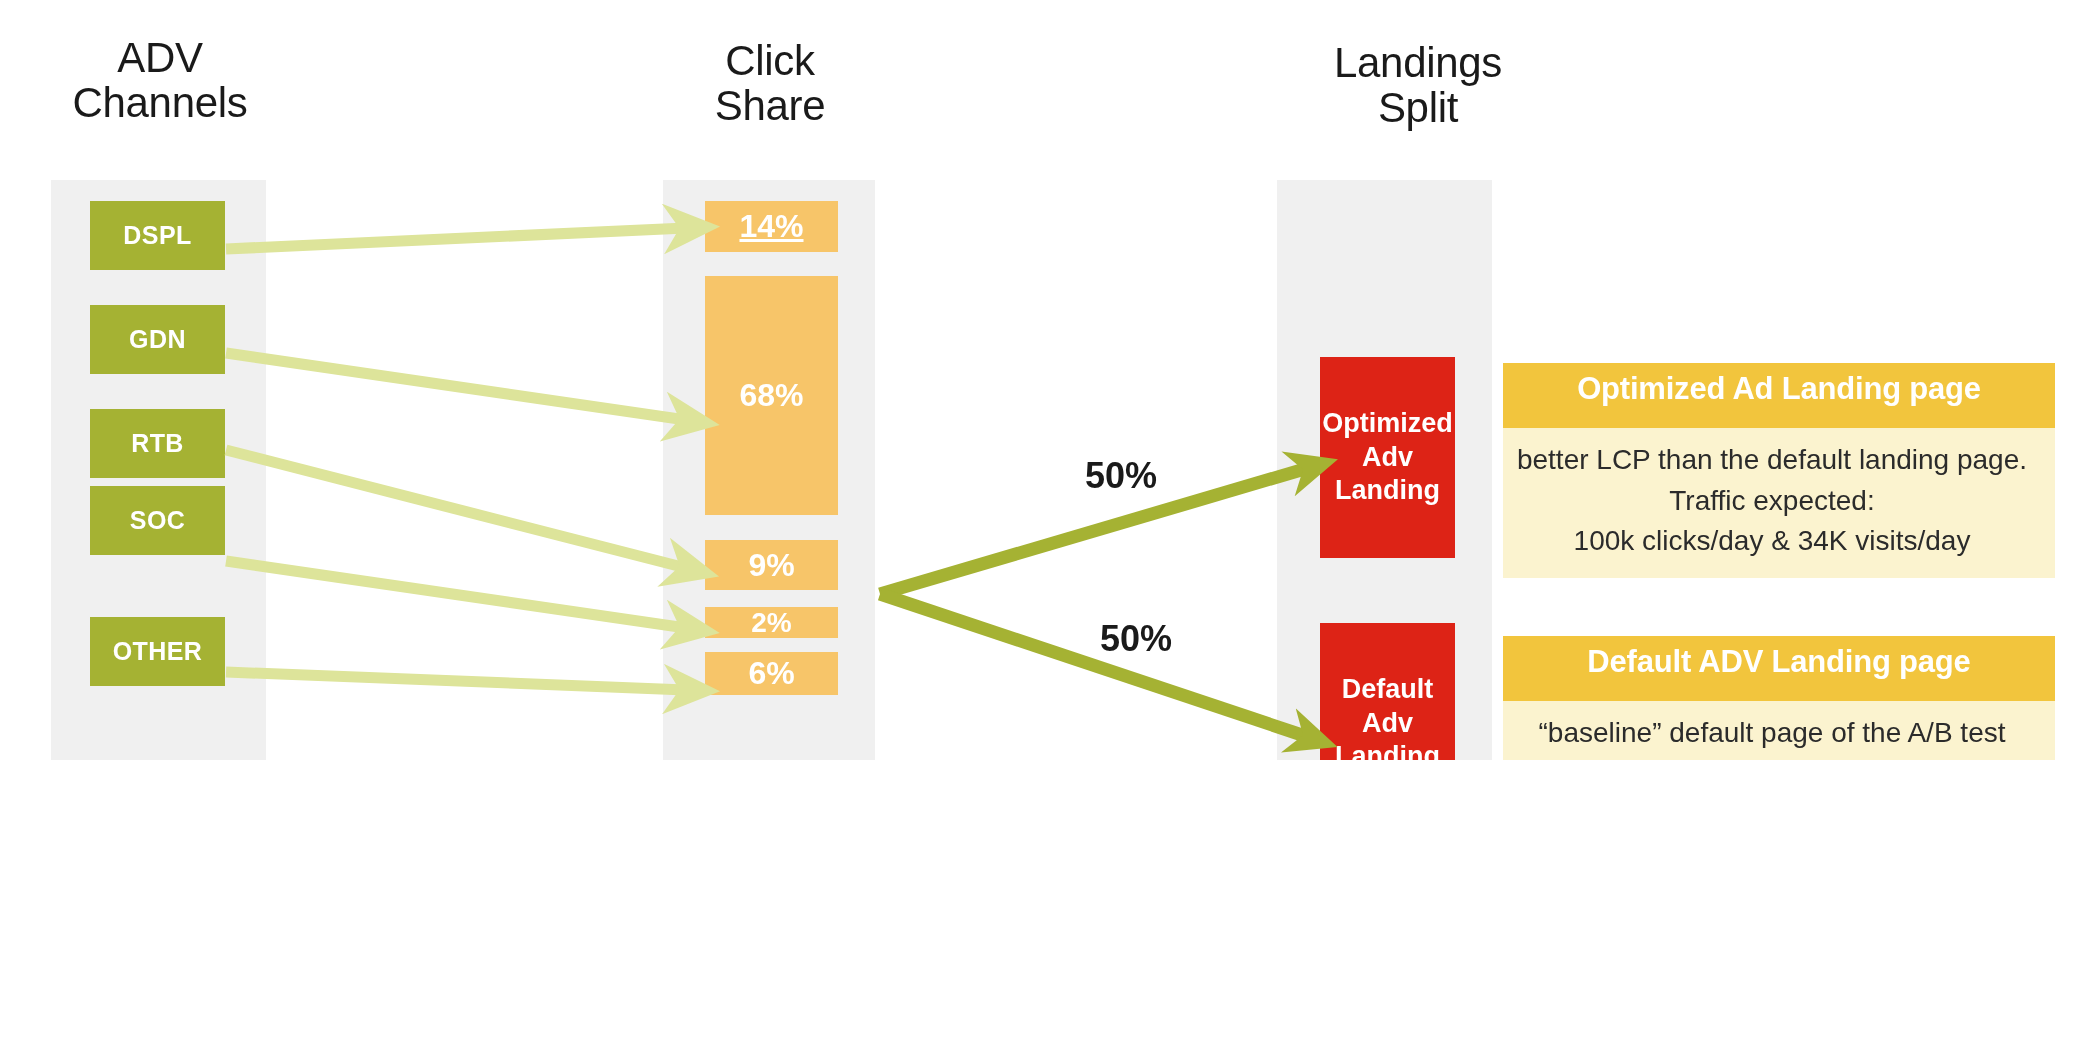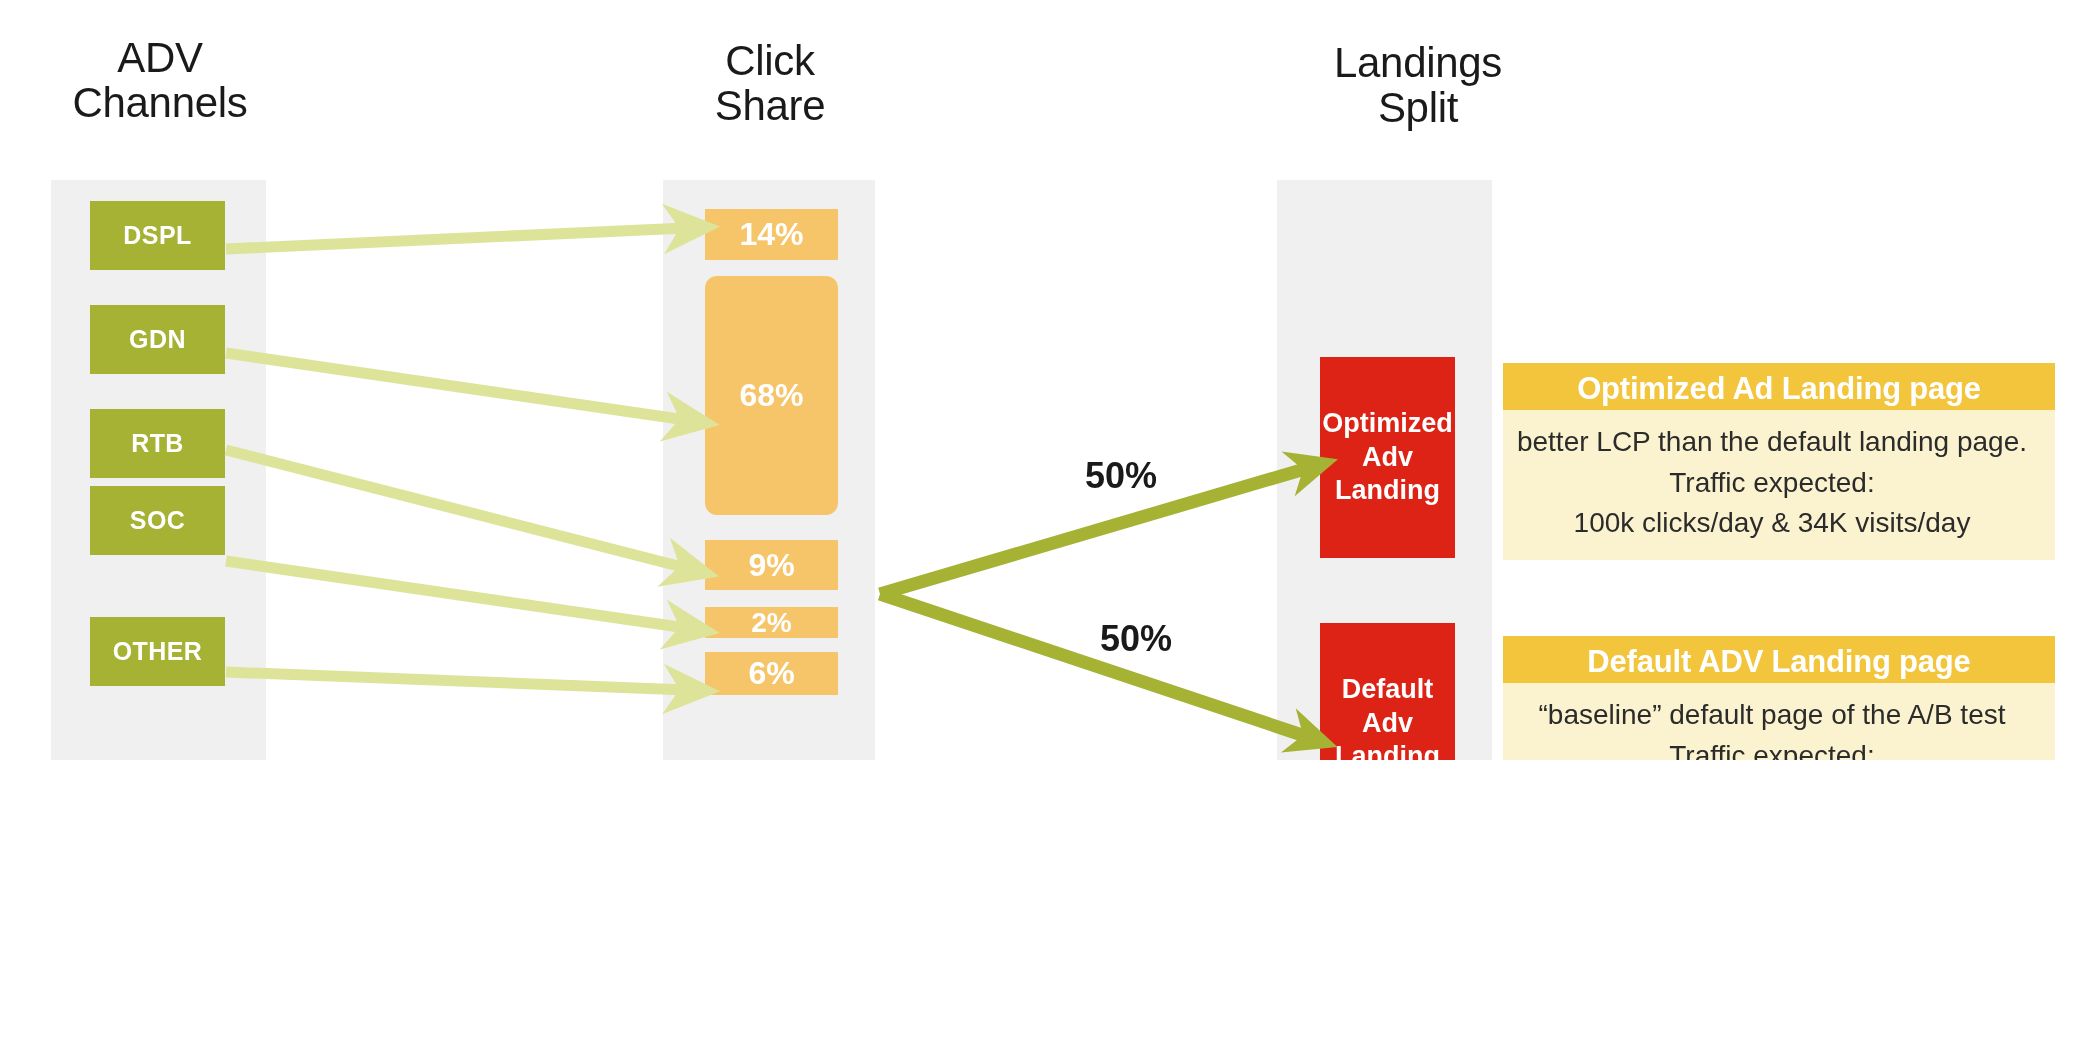--- a/index.html
+++ b/index.html
@@ -96,21 +96,21 @@
     left: 1503px;
     width: 552px;
     background: #fbf3cf;
   }
   .info-header {
     background: #f2c53d;
     color: #ffffff;
     font-weight: bold;
     font-size: 31px;
     text-align: center;
-    padding: 8px 0 3px 0;
+    padding: 8px 0 21px 0;
     letter-spacing: -0.2px;
   }
   .info-body {
     color: #2b2b2b;
     font-size: 28px;
     line-height: 1.45;
     text-align: center;
     padding: 12px 16px 16px 2px;
     white-space: pre-line;
   }
@@ -161,22 +161,22 @@
   <div class="lane" id="lane-adv"></div>
   <div class="lane" id="lane-click"></div>
   <div class="lane" id="lane-land"></div>
 
   <div class="chan-box" style="top:201px;height:69px;">DSPL</div>
   <div class="chan-box" style="top:305px;height:69px;">GDN</div>
   <div class="chan-box" style="top:409px;height:69px;">RTB</div>
   <div class="chan-box" style="top:486px;height:69px;">SOC</div>
   <div class="chan-box" style="top:617px;height:69px;">OTHER</div>
 
-  <div class="share-bar" style="top:209px;height:51px;">14%</div>
-  <div class="share-bar" style="top:276px;height:239px;border-radius:12px;">68%</div>
+  <div class="share-bar" style="top:201px;height:51px;text-decoration:underline;">14%</div>
+  <div class="share-bar" style="top:276px;height:239px;">68%</div>
   <div class="share-bar" style="top:540px;height:50px;">9%</div>
   <div class="share-bar" style="top:607px;height:31px;font-size:28px;">2%</div>
   <div class="share-bar" style="top:652px;height:43px;">6%</div>
 
   <div class="land-box" style="top:357px;height:201px;">Optimized
 Adv
 Landing</div>
   <div class="land-box" style="top:623px;height:201px;">Default
 Adv
 Landing</div>

